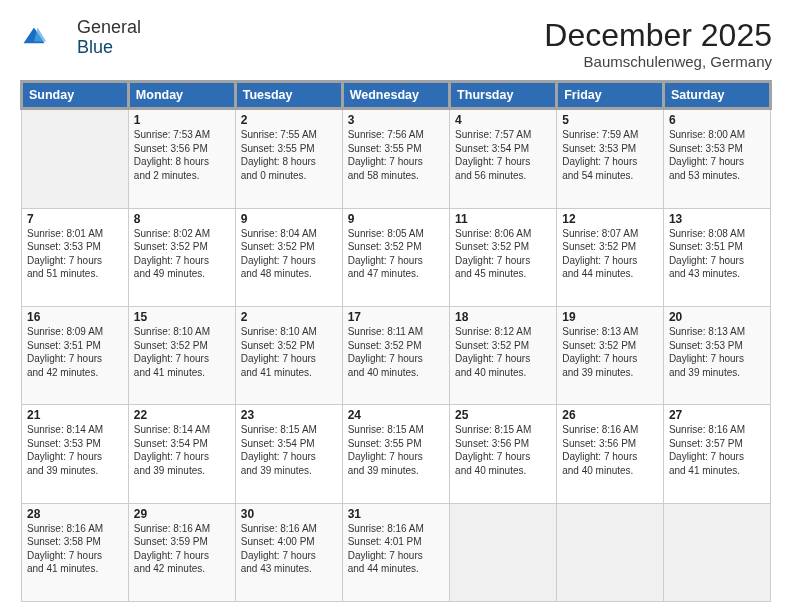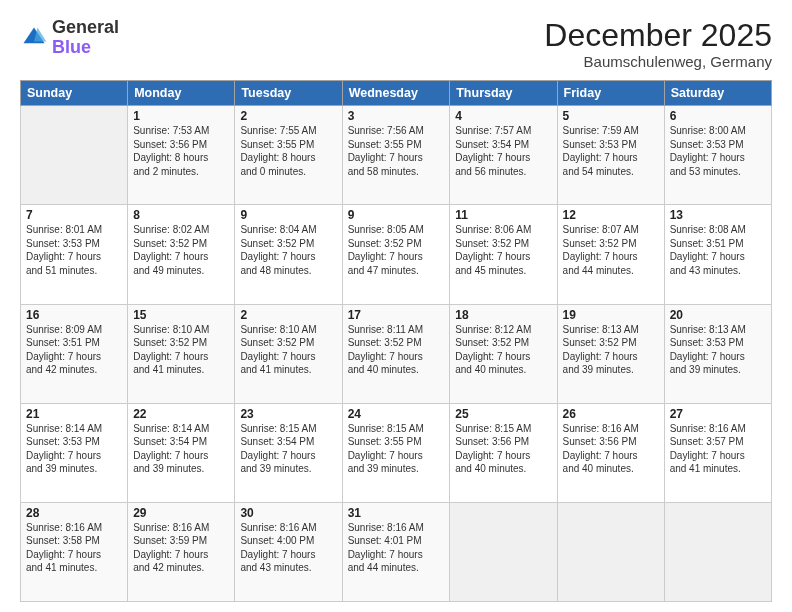--- a/index.html
+++ b/index.html
@@ -23,25 +23,26 @@
       align-items: flex-start;
       margin-bottom: 10px;
     }
     .logo {
       display: flex;
       align-items: center;
       gap: 4px;
     }
     .logo-text {
       font-size: 18px;
-      font-weight: bold;
+      font-weight: normal;
       line-height: 1.1;
+      margin-left: 25px;
     }
     .logo-general { color: #333; }
-    .logo-blue { color: #8b5cf6; }
+    .logo-blue { color: #0c4a6e; }
     .logo-icon {
       width: 28px;
       height: 28px;
     }
     .title-block {
       text-align: right;
     }
     .month-title {
       font-size: 32px;
       font-weight: normal;
@@ -57,21 +58,21 @@
       border-collapse: collapse;
       flex: 1;
     }
     .calendar thead tr th {
       background: #2e6db4;
       color: #fff;
       font-size: 12.5px;
       font-weight: bold;
       padding: 5px 6px;
       text-align: left;
-      border: 1px solid #a3a3a3;
+      border: 3px solid #a3a3a3;
     }
     .calendar tbody tr td {
       border: 1px solid #ccc;
       vertical-align: top;
       padding: 3px 5px;
       width: 108px;
       min-height: 80px;
       background: #fff;
     }
     .calendar tbody tr:nth-child(odd) td {

